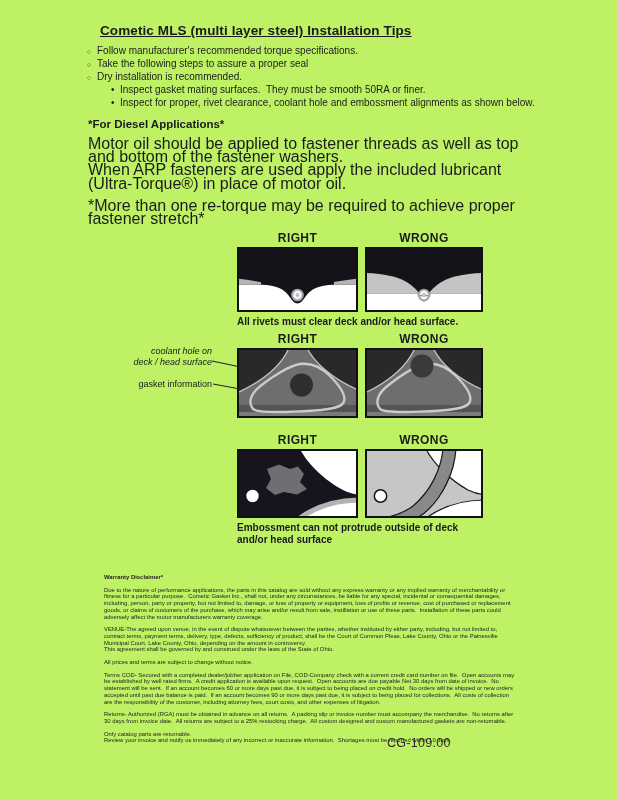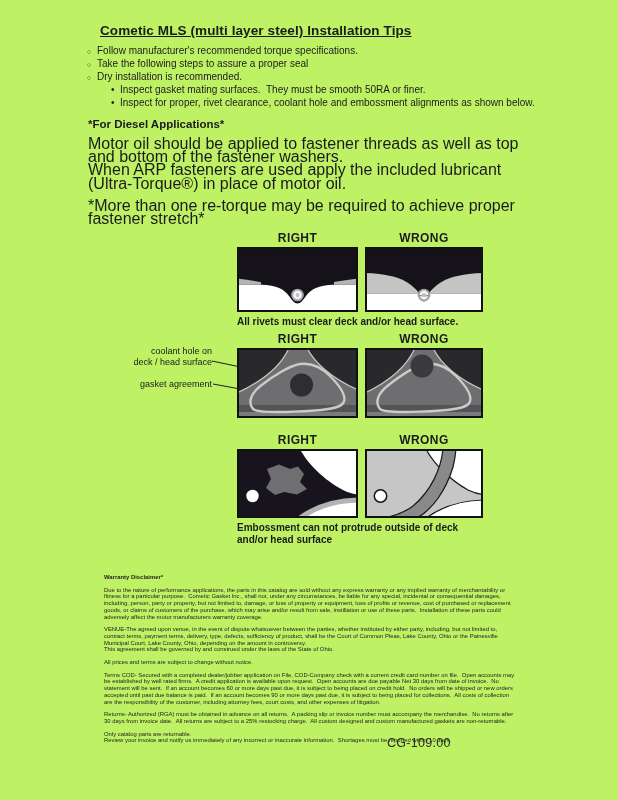--- a/index.html
+++ b/index.html
@@ -33,21 +33,21 @@
   .panels { display:flex; margin-top:2px; }
   .panels svg + svg { margin-left:7px; }
   .caption { font-size:10px; font-weight:bold; margin-top:4px; white-space:pre-wrap; line-height:11.5px; }
   .row1 { top:231px; }
   .row2 { top:332px; }
   .row3 { top:433px; }
   .row2 .caption { margin-top:3px; }
 
   
   .ann { position:absolute; width:94px; text-align:right; font-size:9px; line-height:10.5px; }
-  .ann1 { left:118px; top:346px; }
+  .ann1 { left:118px; top:346px;font-style:italic; }
   .ann2 { left:118px; top:379px; }
   .ann-lines { position:absolute; left:205px; top:352px; }
 
   
   .legal { position:absolute; left:104px; top:574px; width:414px; font-size:5.9px; line-height:6.7px; color:#222; }
   .legal .lg-head { font-weight:bold; margin-bottom:6px; }
   .legal p { margin-bottom:6px; white-space:pre-wrap; }
   .legal p.tight { margin-bottom:0; }
 
   .doc-code { position:absolute; left:387px; top:736px; font-size:12.5px; color:#2a2a2a; letter-spacing:0.3px; }
@@ -100,21 +100,21 @@
         <circle cx="59" cy="48" r="4.4" fill="#f5f5f5"></circle>
         <path d="M52.8,48.6 L65.2,48.6" stroke="#9a9a9a" stroke-width="1.6"></path>
         <circle cx="59" cy="48" r="1.9" fill="#c0c0c0"></circle>
         <rect x="1" y="1" width="116" height="63" fill="none" stroke="#111" stroke-width="2"></rect>
       </svg>
     </div>
     <div class="caption">All rivets must clear deck and/or head surface.</div>
   </div>
 
   <div class="ann ann1">coolant hole on<br>deck / head surface</div>
-  <div class="ann ann2">gasket agreement</div>
+  <div class="ann ann2">gasket information</div>
   <svg class="ann-lines" width="95" height="46" viewBox="0 0 95 46">
     <line x1="7" y1="9" x2="88" y2="26" stroke="#1d1d1d" stroke-width="1"></line>
     <line x1="8" y1="32" x2="57" y2="41" stroke="#1d1d1d" stroke-width="1"></line>
   </svg>
 
   <div class="diag-row row2">
     <div class="rw-labels">
       <div>RIGHT</div>
       <div>WRONG</div>
     </div>

